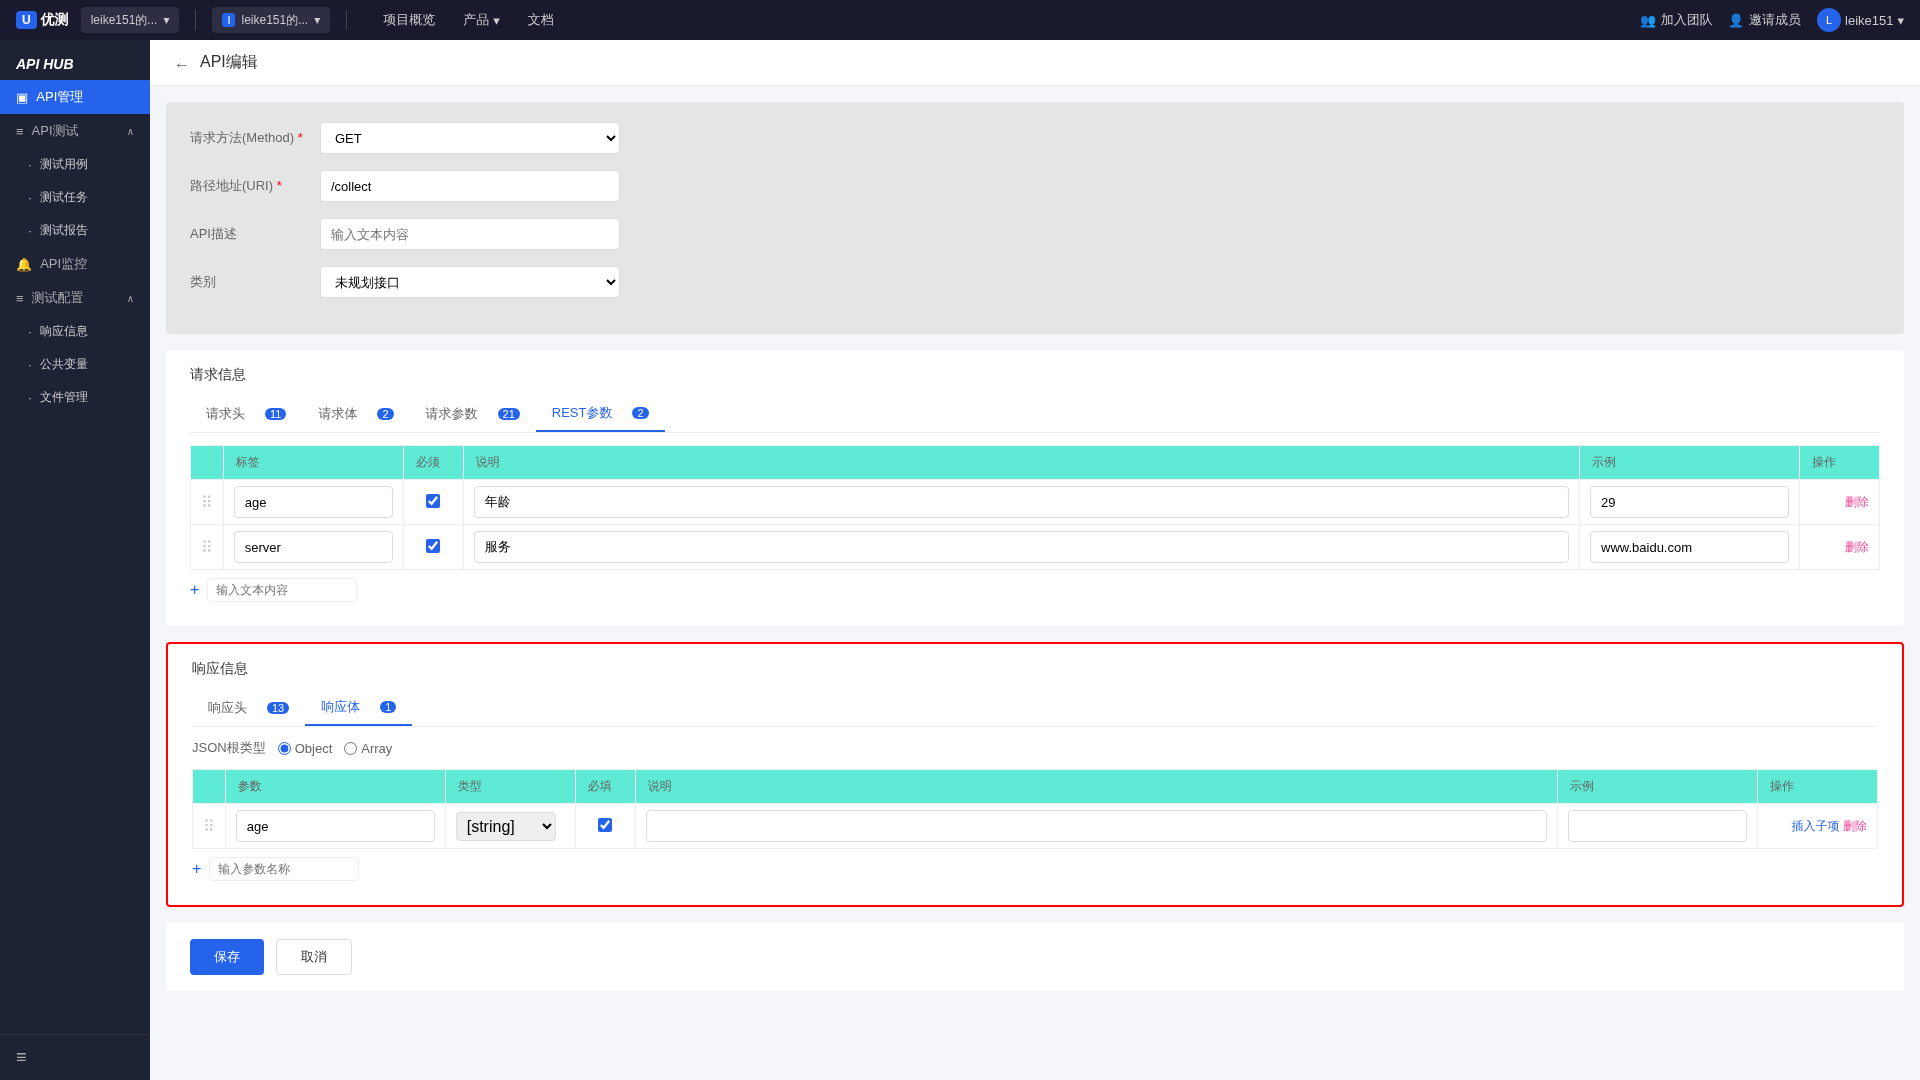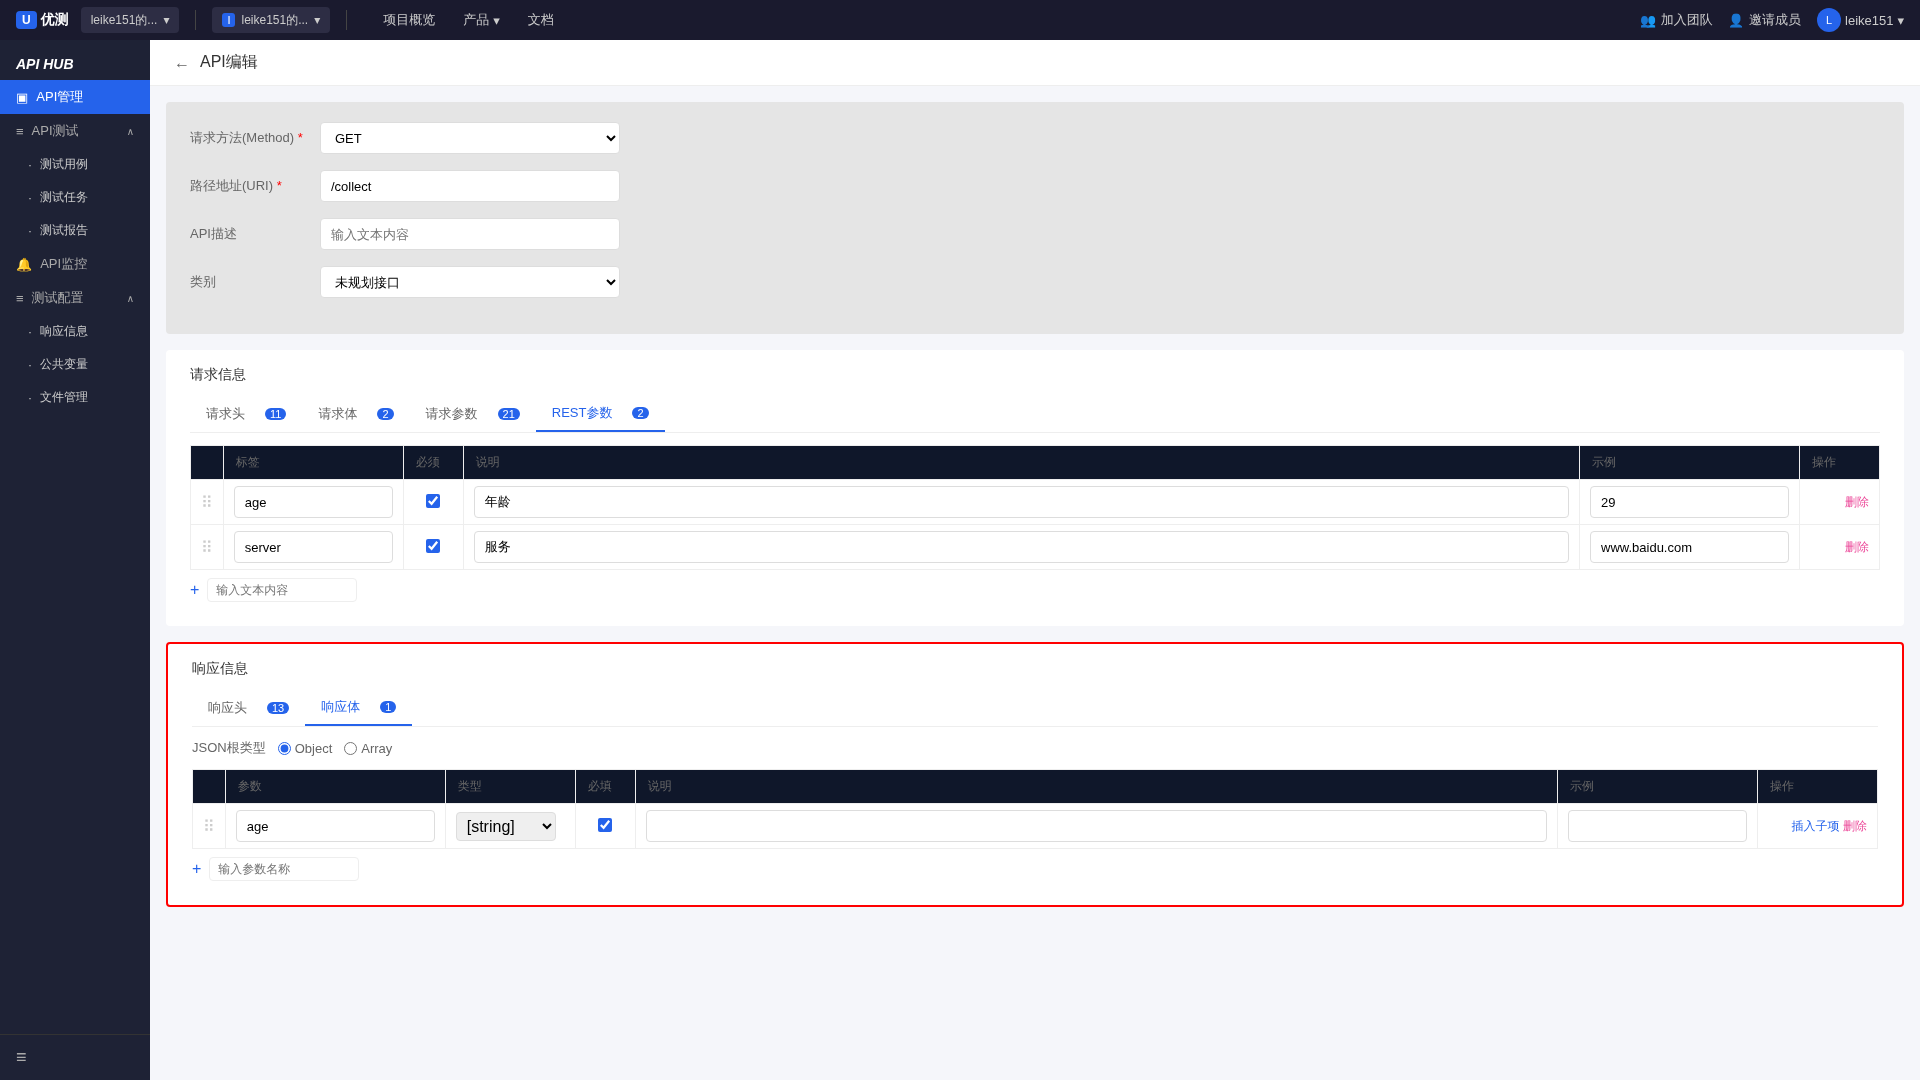--- a/index.html
+++ b/index.html
@@ -49,21 +49,21 @@
     .section-title { font-size: 14px; font-weight: 500; margin-bottom: 12px; }
 
     
     .tabs { display: flex; gap: 0; border-bottom: 1px solid #eee; margin-bottom: 12px; }
     .tab { padding: 8px 16px; font-size: 13px; cursor: pointer; color: #666; position: relative; display: flex; align-items: center; gap: 20px; }
     .tab.active { color: #2563eb; border-bottom: 2px solid #2563eb; }
     .tab-badge { background: #2563eb; color: #fff; border-radius: 10px; padding: 0 5px; font-size: 11px; min-width: 16px; text-align: center; display: inline-block; }
 
     
     .param-table { width: 100%; border-collapse: collapse; }
-    .param-table th { background: #0f172a; border: 1px solid #eee; padding: 8px 12px; text-align: left; font-weight: 500; color: #666; font-size: 12px; }
+    .param-table th { background: #5eead4; border: 1px solid #eee; padding: 8px 12px; text-align: left; font-weight: 500; color: #666; font-size: 12px; }
     .param-table td { border: 1px solid #eee; padding: 6px 10px; font-size: 13px; vertical-align: middle; }
     .drag-handle { color: #ccc; font-size: 16px; cursor: grab; }
     .checkbox-blue { accent-color: #2563eb; width: 14px; height: 14px; }
     .delete-link { color: #ec4899; cursor: pointer; font-size: 12px; }
     .insert-link { color: #2563eb; cursor: pointer; font-size: 12px; }
     .add-row { display: flex; align-items: center; gap: 8px; padding: 8px 0; color: #999; font-size: 13px; cursor: pointer; }
     .add-icon { color: #2563eb; font-size: 16px; }
     .add-input { border: 1px solid #eee; border-radius: 4px; padding: 4px 8px; font-size: 12px; color: #ccc; width: 150px; outline: none; }
 
     
@@ -342,15 +342,19 @@
             </td>
           </tr>
         </tbody>
       </table>
       <div class="add-row">
         <span class="add-icon">+</span>
         <input class="add-input" placeholder="输入参数名称" style="">
       </div>
     </div>
 
+    <div class="footer-btns">
+      <button class="btn-primary">保存</button>
+      <button class="btn-default">取消</button>
+    </div>
 
   </div>
 </div>
 
 </body></html>

